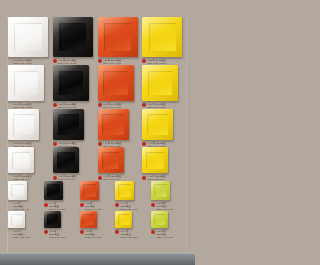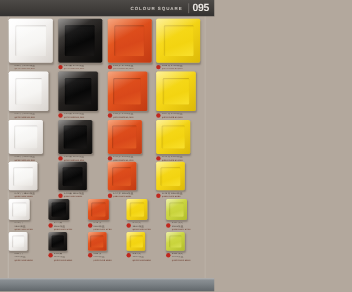--- a/index.html
+++ b/index.html
@@ -170,24 +170,20 @@
   #footer-line {
     position:absolute; left:0; top:0; width:195px; height:1px;
     background: rgba(255,255,255,0.25);
   }
 </style>
 </head>
 <body>
 
 <div id="page">
 
-  <div id="header">
-    <div id="header-title">COLOUR SQUARE</div>
-    <div id="header-num">095</div>
-  </div>
 
   <div id="sheet">
     <div id="rule-left"></div>
     <div id="rule-right"></div>
     <div id="grid">
         <div class="row r4">
           <div class="cell">
             <div class="plate-wrap">
               <div class="plate c-white" style="width: 40px; height: 40px;">
                 <div class="well"></div>

